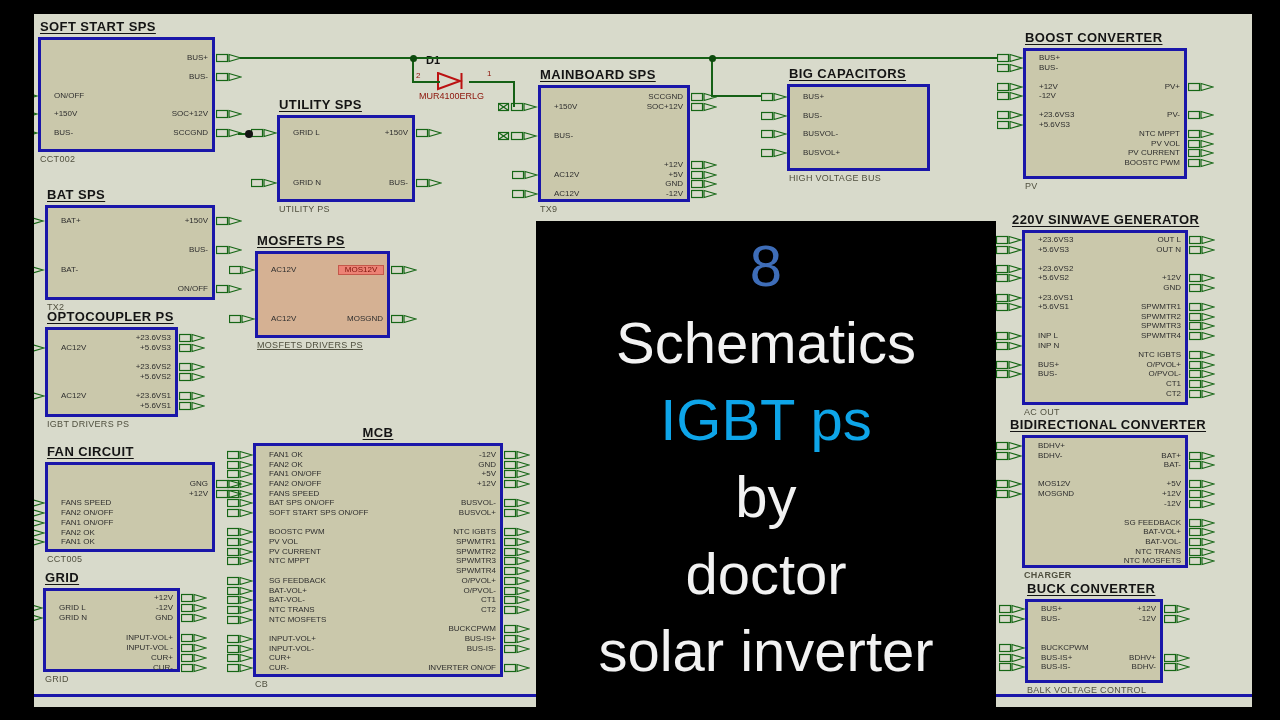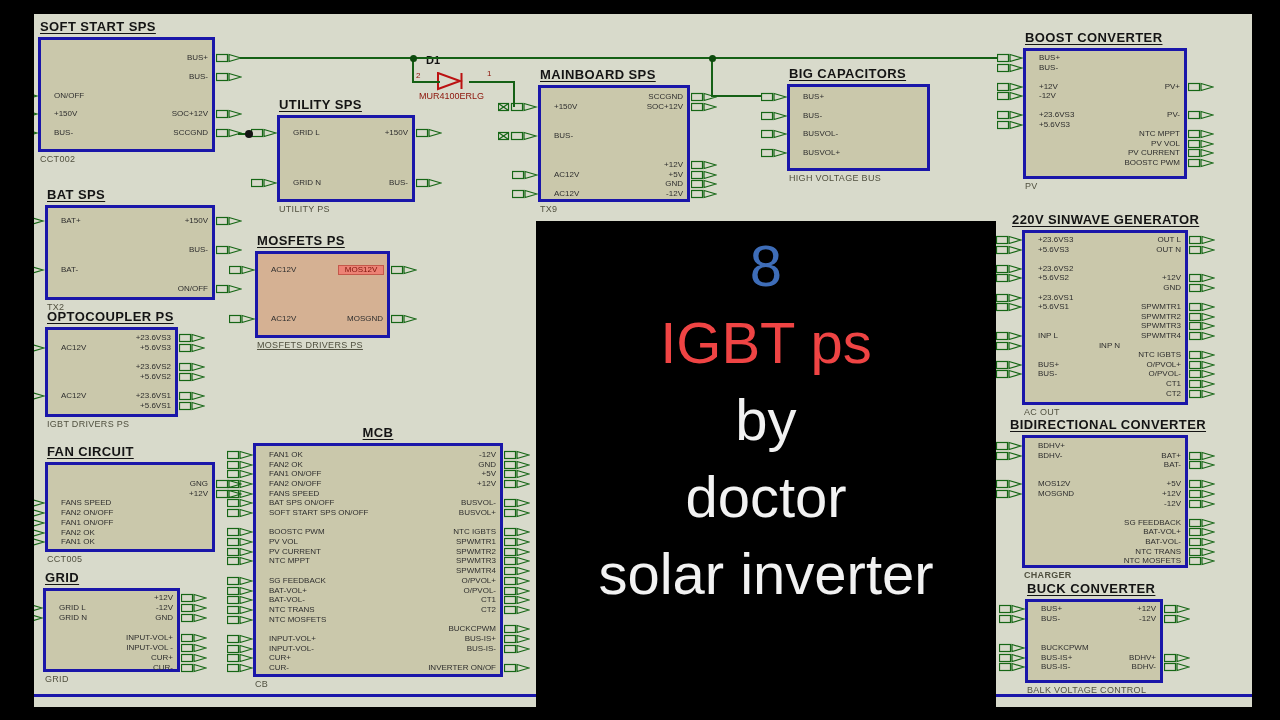--- a/index.html
+++ b/index.html
@@ -53,21 +53,22 @@
       <line x1="24.5" y1="1" x2="24.5" y2="17"></line>
     </svg>
     <div class="d-ref">D1</div>
     <div class="d-num" style="left:382px;top:57px;">2</div>
     <div class="d-num" style="left:453px;top:55px;">1</div>
     <div class="d-part">MUR4100ERLG</div>
 
     <div id="overlay">
 
     <div class="ov-line" style="color: rgb(62, 109, 184);">8</div>
-        <div class="ov-line" style="color: #ef4444;">IGBT ps</div>
+        <div class="ov-line" style="color: rgb(242, 242, 242);">Schematics</div>
+        <div class="ov-line" style="color: #0ea5e9;">IGBT ps</div>
         <div class="ov-line" style="color: rgb(242, 242, 242);">by</div>
         <div class="ov-line" style="color: rgb(242, 242, 242);">doctor</div>
         <div class="ov-line" style="color: rgb(242, 242, 242);">solar inverter</div>
       </div>
   <div class="blk" style="left: 4px; top: 23px; width: 177px; height: 115px;"></div>
       <div class="blk-title" style="top: 6px; left: 6px;">SOFT START SPS</div>
       <div class="blk-sub" style="left: 6px; top: 140px;">CCT002</div>
       <div class="pin-lbl" style="left: 20px; width: 154px; top: 76.6px;">ON/OFF</div>
       <div class="pin-glyph" style="left: -22px; top: 76.6px;">
         <svg width="26" height="10" viewBox="0 0 26 10">
@@ -918,21 +919,21 @@
           <polygon points="13,1.5 25,5 13,8.5"></polygon>
         </svg>
       </div>
       <div class="pin-lbl" style="left: 1004px; width: 143px; top: 317px;">INP L</div>
       <div class="pin-glyph" style="left: 962px; top: 317px;">
         <svg width="26" height="10" viewBox="0 0 26 10">
           <rect x="0.5" y="1.5" width="11" height="7"></rect>
           <polygon points="13,1.5 25,5 13,8.5"></polygon>
         </svg>
       </div>
-      <div class="pin-lbl" style="left: 1004px; width: 143px; top: 326.6px; text-align: center;">INP N</div>
+      <div class="pin-lbl" style="left: 1004px; width: 143px; top: 326.6px;">INP N</div>
       <div class="pin-glyph" style="left: 962px; top: 326.6px;">
         <svg width="26" height="10" viewBox="0 0 26 10">
           <rect x="0.5" y="1.5" width="11" height="7"></rect>
           <polygon points="13,1.5 25,5 13,8.5"></polygon>
         </svg>
       </div>
       <div class="pin-lbl" style="left: 1004px; width: 143px; top: 345.8px;">BUS+</div>
       <div class="pin-glyph" style="left: 962px; top: 345.8px;">
         <svg width="26" height="10" viewBox="0 0 26 10">
           <rect x="0.5" y="1.5" width="11" height="7"></rect>

